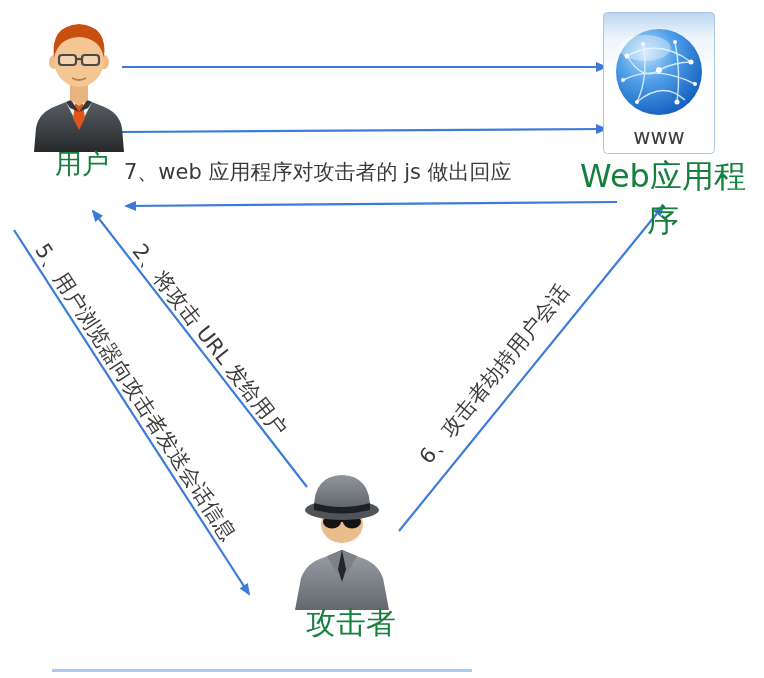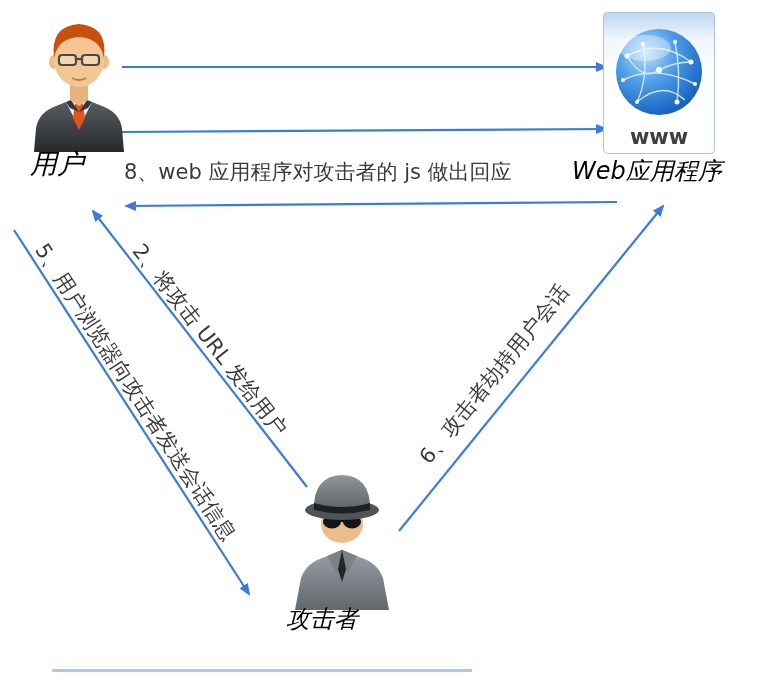--- a/index.html
+++ b/index.html
@@ -25,30 +25,30 @@
   #label-a1 { left: 140px; top: 23px; }
   #label-a3 { left: 140px; top: 86px; }
   #label-a4 { left: 124px; top: 158px; }
   #label-a2 { left: 148px; top: 238px; transform: rotate(52deg); }
   #label-a5 { left: 52px;  top: 238px; transform: rotate(57deg); }
   #label-a6 { left: 413px; top: 452px; transform: rotate(-51deg); }
 
   
   .node-label {
     position: absolute;
-    color: #000000;
-    font-style: italic;
+    text-align: center;
+    color: #15803d;
   }
   #user-label     { left: 30px;  top: 146px; width: 104px; font-size: 27px; }
-  #webapp-label   { left: 572px; top: 155px; width: 182px; font-size: 24px; }
-  #attacker-label { left: 286px; top: 603px; width: 130px; font-size: 24px; }
+  #webapp-label   { left: 572px; top: 155px; width: 182px; font-size: 32px; }
+  #attacker-label { left: 286px; top: 603px; width: 130px; font-size: 30px; }
 
   
   #user-icon-box     { position: absolute; left: 26px;  top: 16px;  width: 106px; height: 136px; }
-  #webapp-icon-box   { position: absolute; left: 603px; top: 12px;  width: 88px; height: 142px; font-weight: bold; }
+  #webapp-icon-box   { position: absolute; left: 603px; top: 12px;  width: 88px; height: 142px; }
   #attacker-icon-box { position: absolute; left: 283px; top: 460px; width: 118px; height: 150px; }
 
   #bottom-divider {
     position: absolute;
     left: 52px; top: 669px;
     width: 420px; height: 3px;
     background: #aaccec;
   }
 </style>
 </head>
@@ -166,19 +166,19 @@
       <ellipse cx="59" cy="50" rx="37" ry="10" fill="#4f5458"></ellipse>
       <path d="M31 50 Q30 16 59 15 Q88 16 87 50 Z" fill="url(#hatg)"></path>
       <path d="M31 43 Q59 51 87 43 L87 50 Q59 57 31 50 Z" fill="#1e2124"></path>
     </svg>
   </div>
 
   <div class="node-label" id="user-label">用户</div>
   <div class="node-label" id="webapp-label">Web应用程序</div>
   <div class="node-label" id="attacker-label">攻击者</div>
 
-  <div class="arrow-label" id="label-a4">8、web 应用程序对攻击者的 js 做出回应</div>
+  <div class="arrow-label" id="label-a4">7、web 应用程序对攻击者的 js 做出回应</div>
   <div class="arrow-label" id="label-a2">2、将攻击 URL 发给用户</div>
   <div class="arrow-label" id="label-a5">5、用户浏览器向攻击者发送会话信息</div>
   <div class="arrow-label" id="label-a6">6、攻击者劫持用户会话</div>
 
   <div id="bottom-divider"></div>
 </div>
 
 </body></html>

